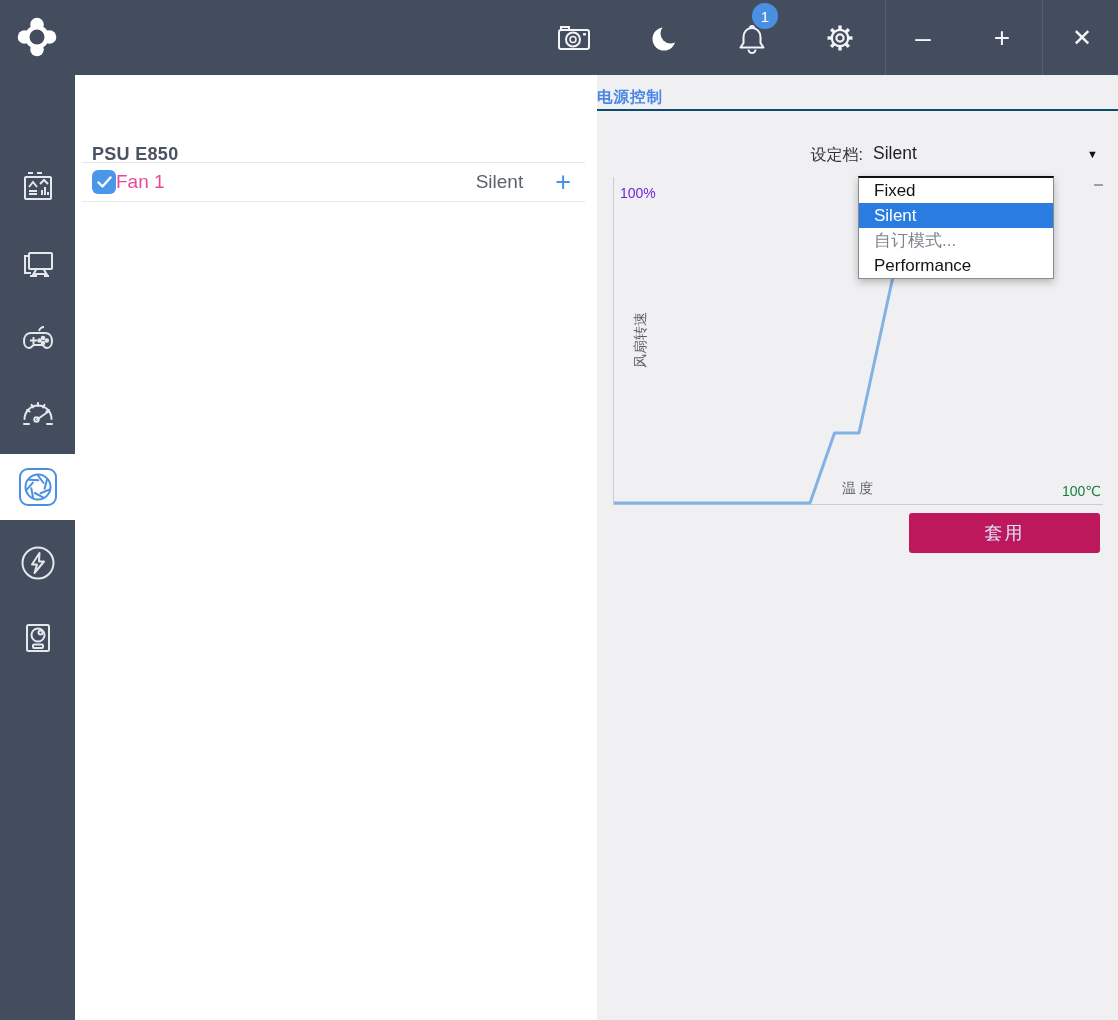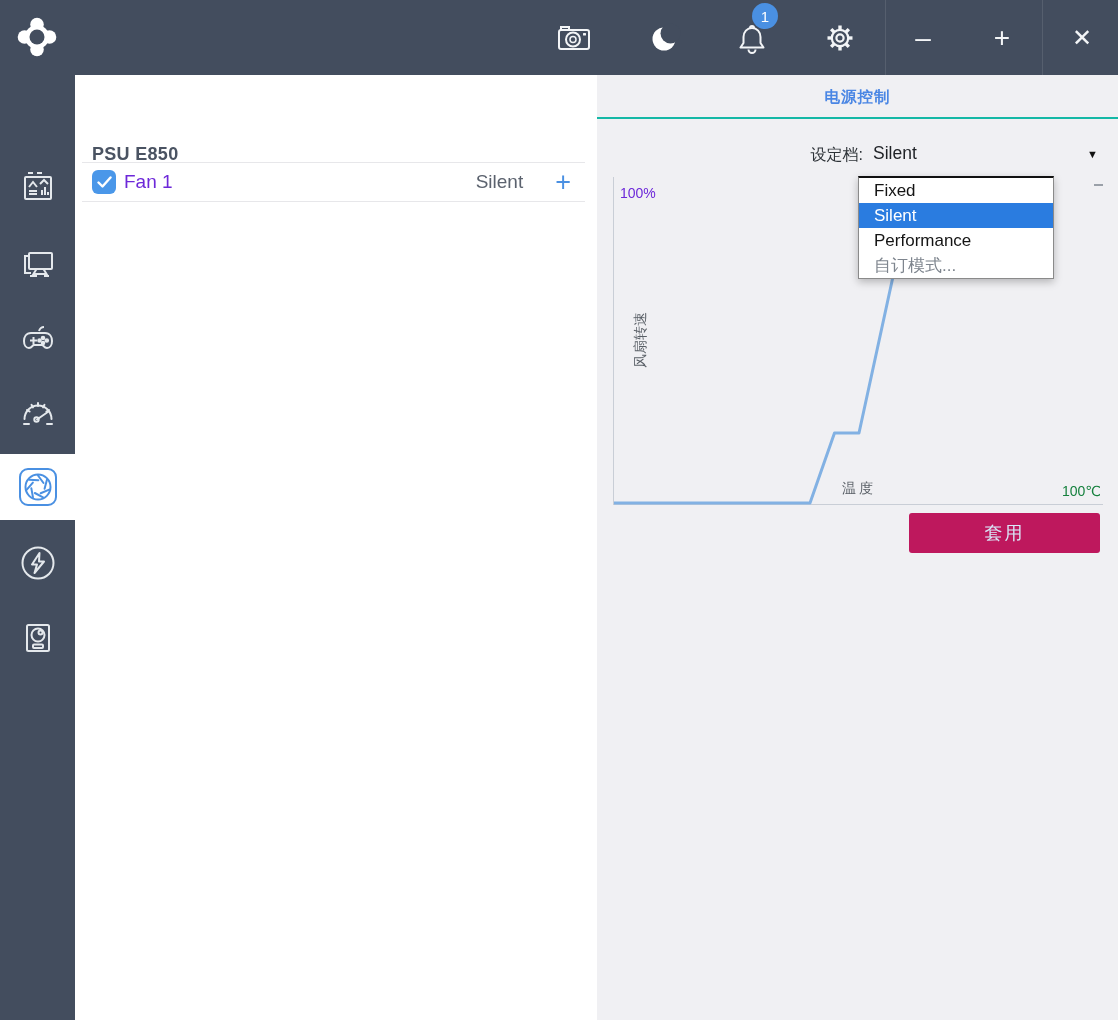--- a/index.html
+++ b/index.html
@@ -20,27 +20,27 @@
   
   .sidebar{position:absolute;left:0;top:75px;width:75px;height:945px;background:#434d5e;z-index:5;}
   .side-item{position:absolute;left:0;width:75px;height:66px;display:flex;align-items:center;justify-content:center;color:#e4e8ec;}
   .side-item.selected{background:#ffffff;color:#4a90e2;}
   
   .left-panel{position:absolute;left:75px;top:75px;width:522px;height:945px;background:#ffffff;}
   .device-title{position:absolute;left:17px;top:57px;font-size:18px;font-weight:bold;color:#4a5362;letter-spacing:.3px;}
   .fan-row{position:absolute;left:7px;top:87px;width:503px;height:40px;border-top:1px solid #e7e7ea;border-bottom:1px solid #e7e7ea;
            display:flex;align-items:center;padding:0 12px 0 10px;}
   .checkbox{width:24px;height:24px;border-radius:6px;background:#4a97e9;display:flex;align-items:center;justify-content:center;flex:none;}
-  .fan-label{margin-left:8px;font-size:19px;color:#6d28d9;}
+  .fan-label{margin-left:0;font-size:19px;color:#ec4899;}
   .row-spacer{flex:1;}
   .fan-profile{font-size:19px;color:#5b626e;}
   .add-fan{margin-left:32px;margin-right:2px;color:#4a90e2;font-size:27px;font-weight:400;line-height:1;}
   
   .right-panel{position:absolute;left:597px;top:75px;width:521px;height:945px;background:#f0f0f3;}
-  .panel-header{height:44px;line-height:44px;text-align:center;border-bottom:2px solid #14b8a6;}
+  .panel-header{height:36px;line-height:44px;border-bottom:2px solid #0c4a6e;}
   .panel-header span{color:#4a86e4;font-weight:bold;font-size:15.5px;letter-spacing:1px;}
   .profile-label{position:absolute;left:170px;top:70px;width:96px;text-align:right;font-size:16px;color:#2e3338;}
   .profile-select{position:absolute;left:270px;top:64px;width:236px;height:32px;}
   .profile-value{position:absolute;left:6px;top:4px;font-size:17.5px;color:#1e2125;}
   .profile-arrow{position:absolute;right:5px;top:9px;font-size:11px;color:#111;}
   
   .chart{position:absolute;left:16px;top:102px;width:490px;height:328px;border-left:1px solid #c9ced6;border-bottom:1px solid #c9ced6;}
   .chart svg{position:absolute;left:0;top:0;}
   .y-max{position:absolute;left:6px;top:8px;font-size:14px;color:#6d28d9;}
   .y-title{position:absolute;left:27px;top:163px;font-size:14px;color:#595f66;white-space:nowrap;
@@ -242,20 +242,20 @@
       <span class="y-max">100%</span>
       <span class="y-title">风扇转速</span>
       <span class="x-title">温度</span>
       <span class="x-max">100℃</span>
       <span class="top-tick"></span>
     </div>
 
     <div class="dropdown">
         <div class="dd-item">Fixed</div>
         <div class="dd-item selected">Silent</div>
+        <div class="dd-item muted">自订模式...</div>
         <div class="dd-item">Performance</div>
-        <div class="dd-item muted">自订模式...</div>
       </div>
 
     <button class="apply-btn">套用</button>
   </section>
 
 </div>
 
 </body></html>

